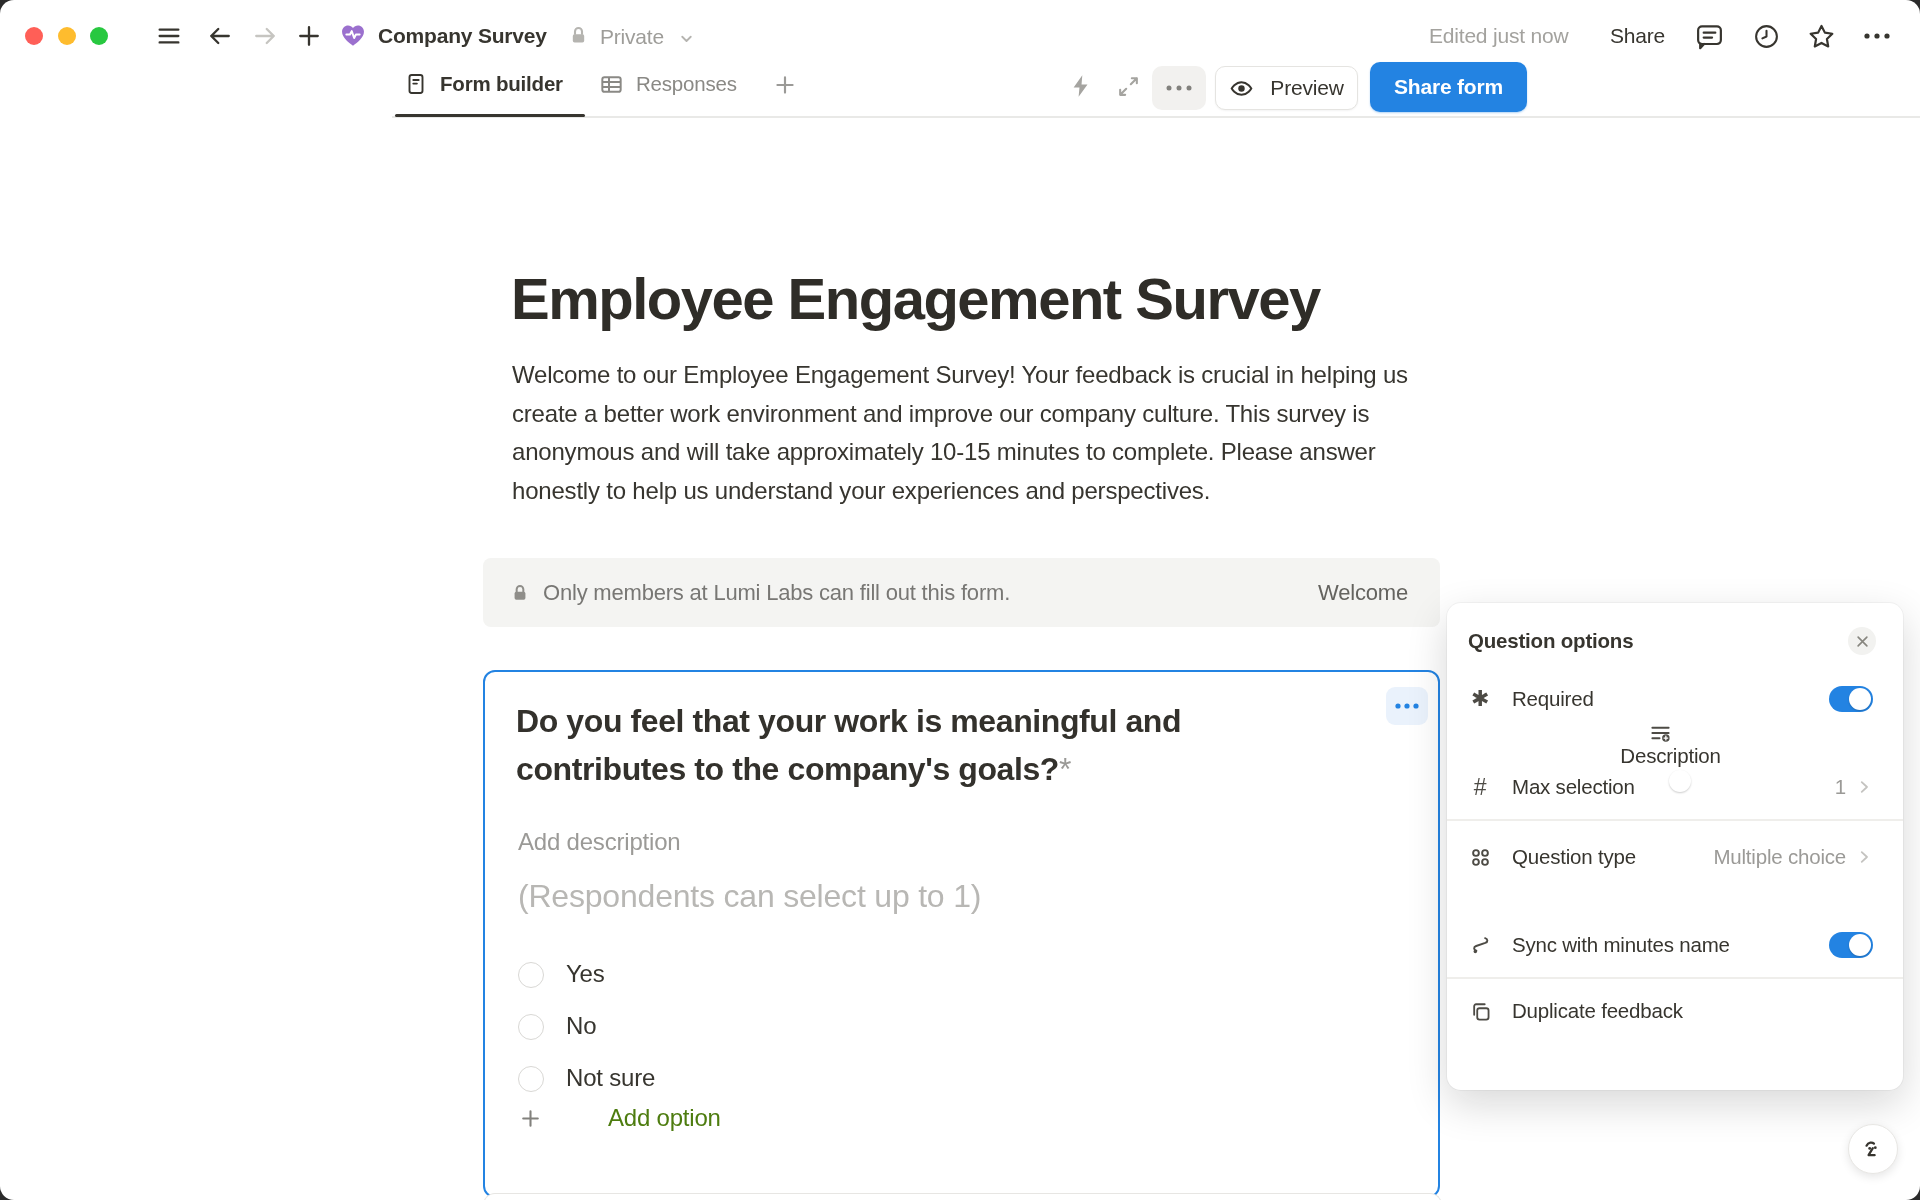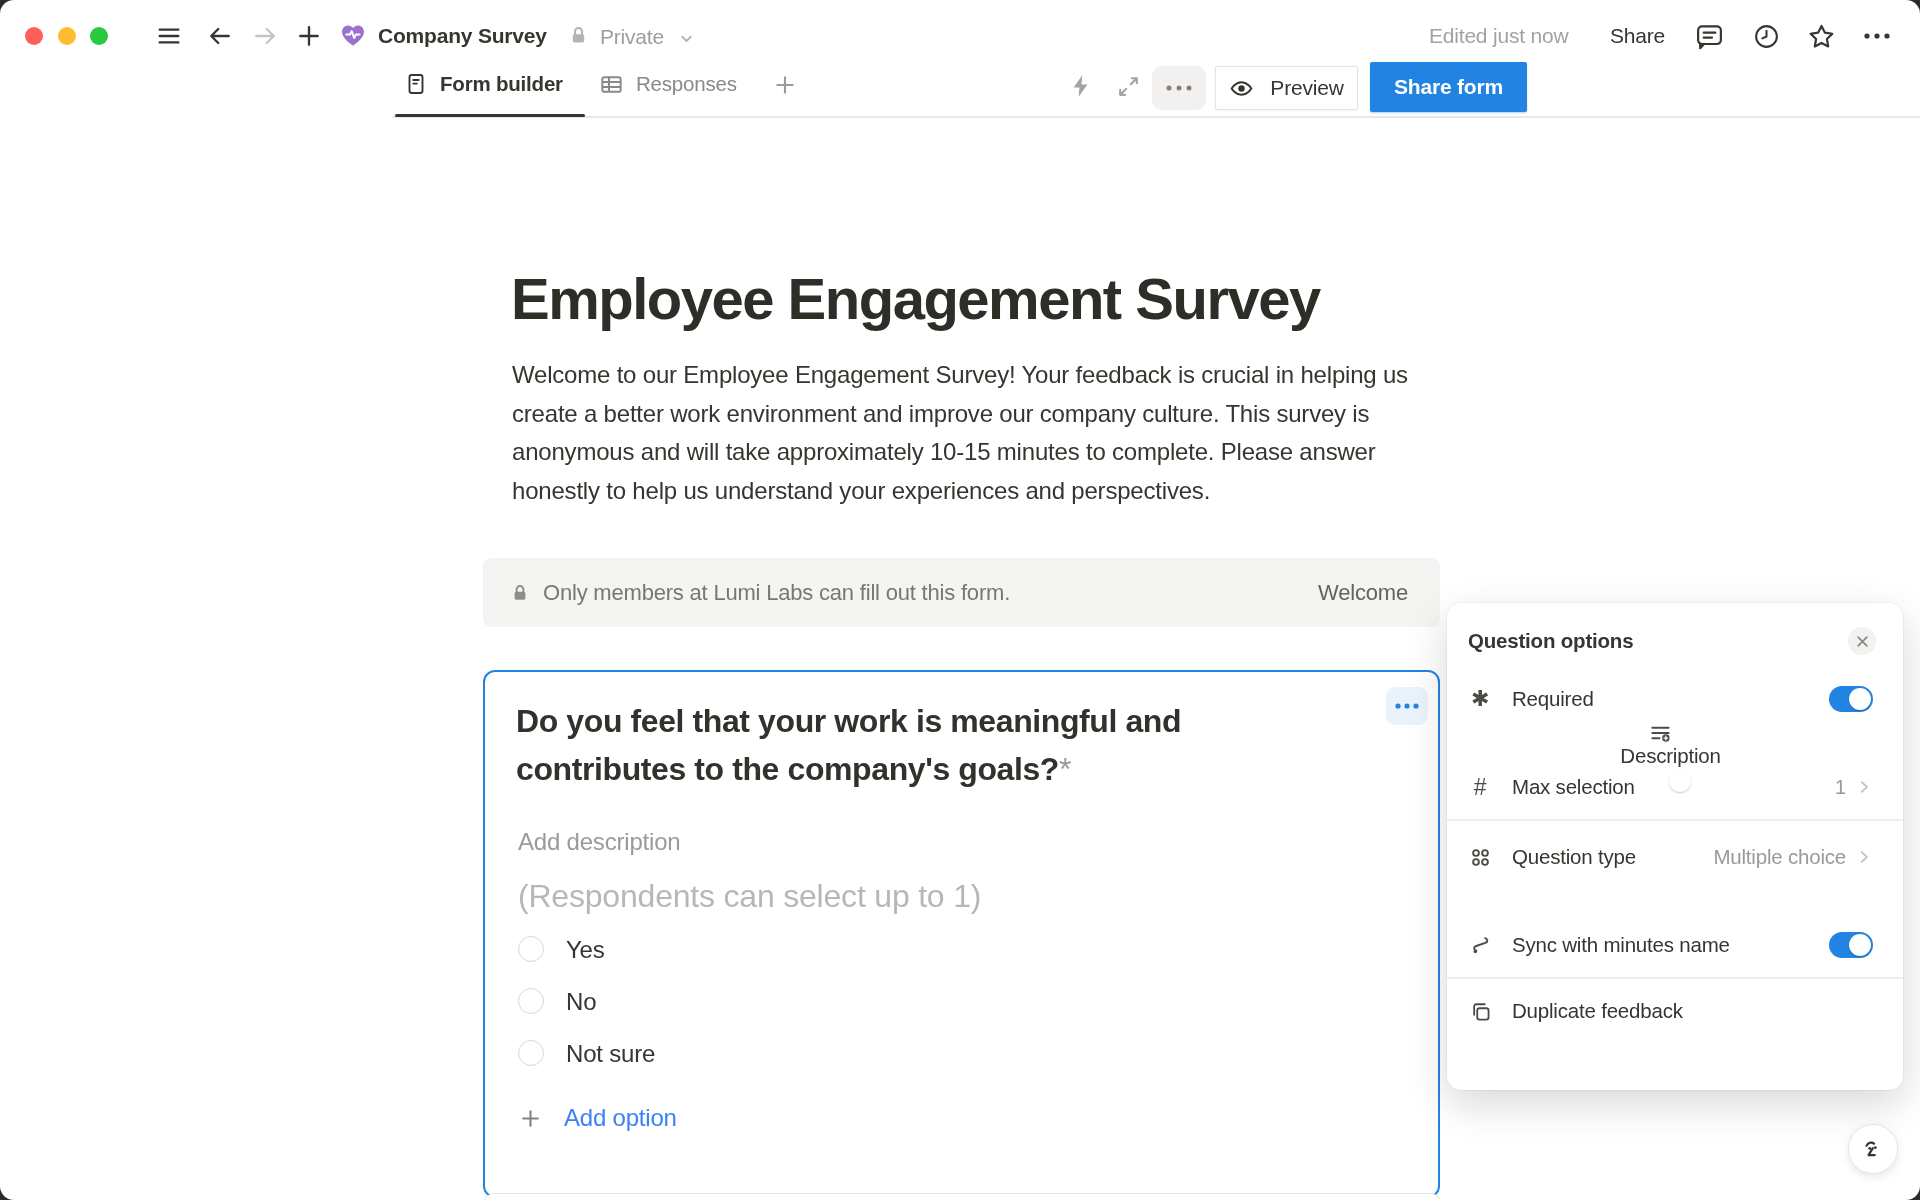--- a/index.html
+++ b/index.html
@@ -21,42 +21,42 @@
   .ico svg{display:block;}
   
   .tlight{position:absolute;top:27px;width:18px;height:18px;border-radius:50%;}
   .chrome-btn{position:absolute;top:22px;color:#37352F;}
   .chrome-text{position:absolute;white-space:nowrap;}
   
   .tab{position:absolute;display:flex;align-items:center;gap:12px;top:68px;height:32px;}
   .tab-label{font-size:20.5px;}
   .tabs-divider{position:absolute;left:392px;top:116px;width:1528px;height:1.5px;background:#E9E9E7;}
   .tab-underline{position:absolute;left:395px;top:114px;width:190px;height:3px;background:#37352F;border-radius:2px;}
-  .pill-btn{position:absolute;display:flex;align-items:center;justify-content:center;gap:16px;border-radius:2px;box-sizing:border-box;text-align:center;}
+  .pill-btn{position:absolute;display:flex;align-items:center;justify-content:center;gap:16px;border-radius:10px;box-sizing:border-box;text-align:center;}
   .btn-preview{left:1215px;top:66px;width:143px;height:44px;background:#fff;border:1px solid #E5E4E1;box-shadow:0 1px 2px rgba(0,0,0,.05);font-size:21px;color:#37352F;}
   .btn-shareform{left:1370px;top:62px;width:157px;height:50px;background:var(--accent,#2383E2);color:#fff;font-size:21px;font-weight:700;box-shadow:0 1px 2px rgba(35,131,226,.35);}
   .more-rect{position:absolute;left:1152px;top:66px;width:54px;height:44px;background:#F2F1EF;border-radius:10px;display:flex;align-items:center;justify-content:center;color:#82817D;}
   
   .page-title{position:absolute;left:511px;top:228px;width:950px;font-size:58px;line-height:64px;font-weight:700;letter-spacing:-1.5px;color:#2F2D28;}
   .page-desc{position:absolute;left:512px;top:332px;width:948px;font-size:24px;line-height:38.5px;color:#37352F;}
   .notice{position:absolute;left:483px;top:558px;width:957px;height:69px;background:#F4F4F2;border-radius:8px;display:flex;align-items:center;box-sizing:border-box;padding:0 32px 0 27px;}
   .notice-text{font-size:22px;color:#787774;margin-left:13px;}
   .notice-change{margin-left:auto;font-size:22px;color:#64635F;cursor:pointer;}
   
   .qcard{position:absolute;left:483px;top:670px;width:957px;height:528px;box-sizing:border-box;border:2.5px solid var(--accent,#2383E2);border-radius:12px;background:#fff;}
   .q-title{position:absolute;left:31px;top:25px;width:830px;font-size:32px;line-height:48px;font-weight:700;letter-spacing:-0.4px;color:#33312C;}
   .q-required{color:#9B9A97;font-weight:400;}
   .q-dots{position:absolute;right:10px;top:15px;width:42px;height:38px;background:#EAF2FC;border-radius:9px;display:flex;align-items:center;justify-content:center;color:var(--accent,#2383E2);}
   .q-adddesc{position:absolute;left:33px;top:156px;font-size:24px;color:#9B9A97;}
   .q-hint{position:absolute;left:33px;top:206px;font-size:32px;color:#B8B7B4;}
-  .q-option{position:absolute;left:33px;height:52px;display:flex;align-items:flex-start;gap:22px;}
+  .q-option{position:absolute;left:33px;height:52px;display:flex;align-items:flex-end;gap:22px;}
   .radio{width:26px;height:26px;border-radius:50%;border:1.7px solid #D9D8D5;box-sizing:border-box;background:#fff;}
   .q-option-label{font-size:24px;color:#37352F;}
   .q-addopt{position:absolute;left:33px;top:424px;height:44px;display:flex;align-items:center;gap:21px;color:#82817D;}
-  .q-addopt-label{font-size:24px;color:#3b82f6;}
+  .q-addopt-label{font-size:24px;color:#4d7c0f;margin-left:44px;}
   .next-card{position:absolute;left:483px;top:1193px;width:957px;height:12px;border:1.5px solid #E7E6E3;border-bottom:none;border-radius:12px 12px 0 0;background:#fff;}
   
   .popup{position:absolute;left:1447px;top:603px;width:456px;height:487px;background:#fff;border-radius:14px;box-shadow:0 0 0 1px rgba(15,15,15,.04),0 14px 40px rgba(15,15,15,.16);box-sizing:border-box;}
   .popup-title{position:absolute;left:21px;top:26px;font-size:20.5px;font-weight:700;color:#37352F;}
   .popup-close{position:absolute;right:27px;top:24px;width:28px;height:28px;border-radius:50%;background:#F2F2F0;display:flex;align-items:center;justify-content:center;color:#87867F;}
   .prow{position:absolute;left:0;width:456px;height:44px;display:flex;align-items:center;box-sizing:border-box;padding:0 30px 0 21px;}
   .prow .picon{width:24px;margin-right:20px;display:flex;justify-content:center;color:#4D4B45;}
   .prow .plabel{font-size:20.5px;color:#37352F;white-space:nowrap;}
   .prow .spacer{flex:1;}
   .prow .pvalue{font-size:20.5px;color:#9B9A97;margin-right:9px;white-space:nowrap;}

